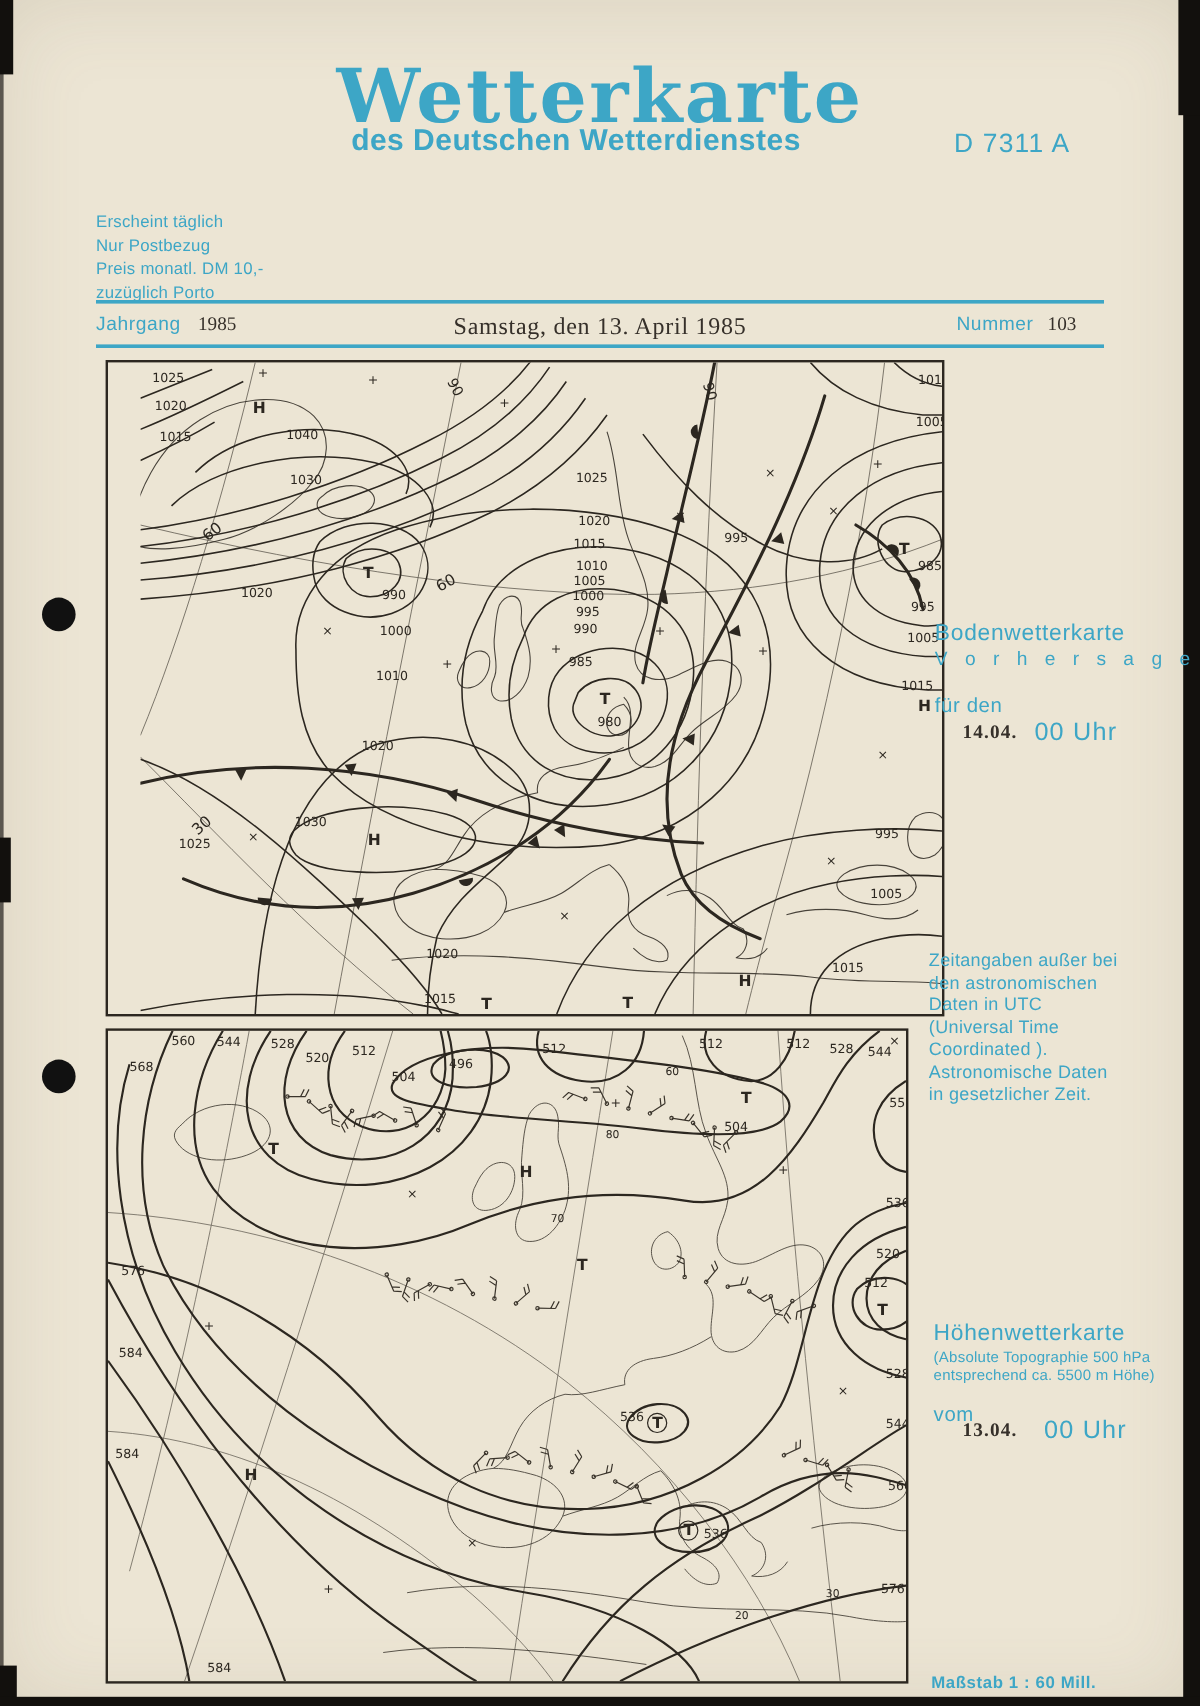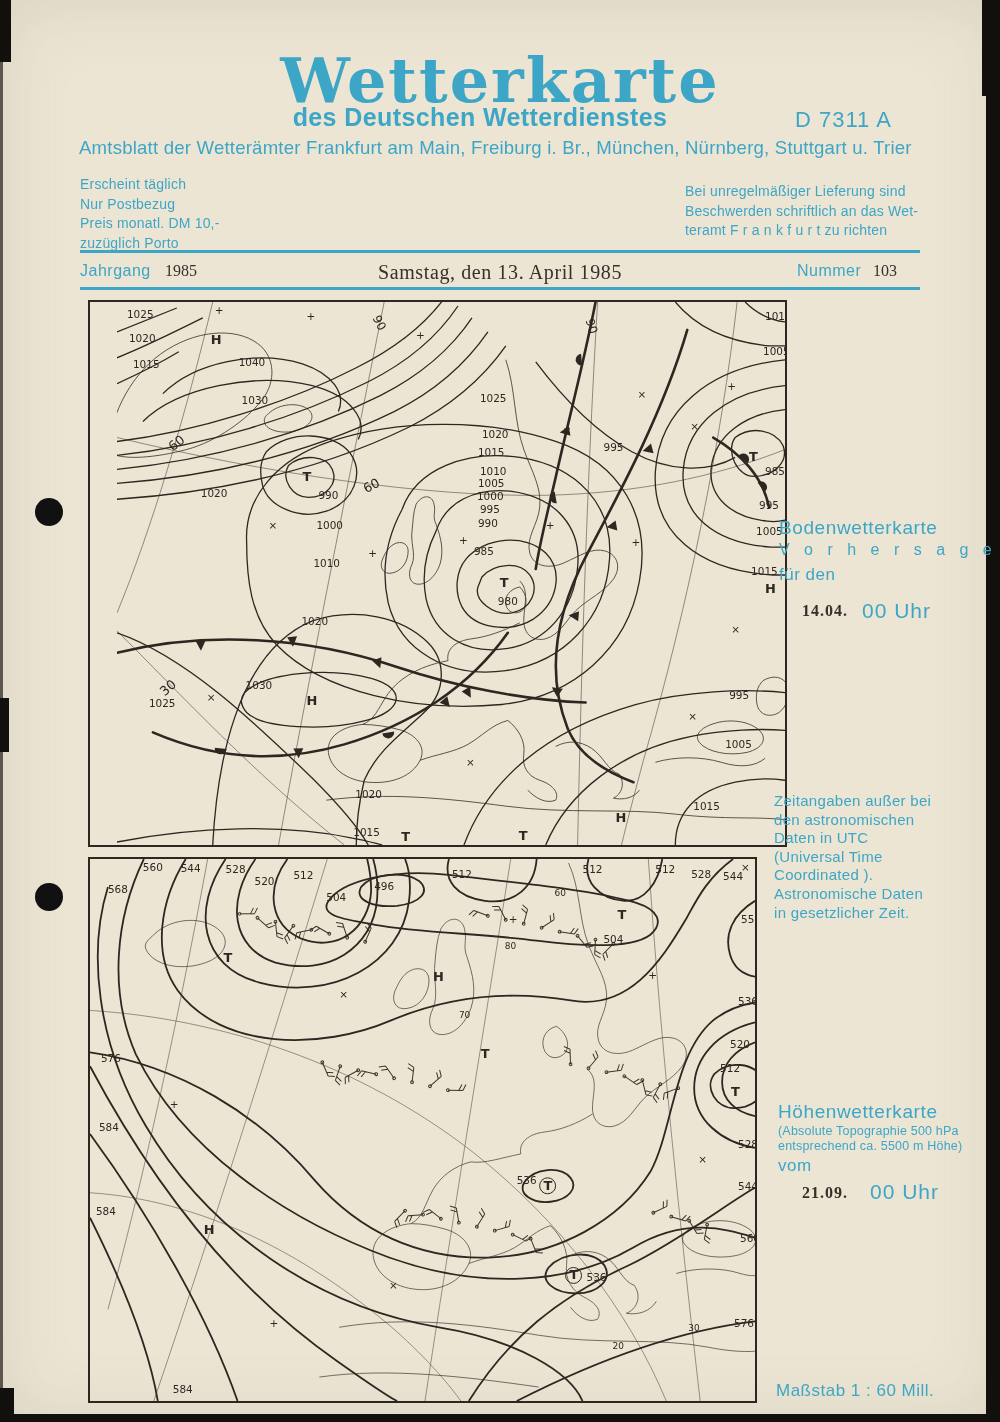--- a/index.html
+++ b/index.html
@@ -12,21 +12,21 @@
   .code{font-size:22px;color:var(--accent);letter-spacing:1px;}
   .amtsblatt{font-size:18.6px;color:var(--accent);letter-spacing:.2px;white-space:nowrap;}
   .imp{font-size:14px;line-height:19.5px;color:var(--accent);letter-spacing:.2px;}
   .rule{height:3px;background:var(--accent);}
   .issue-lab{font-size:16px;color:var(--accent);letter-spacing:.5px;}
   .issue-val{font-size:16px;color:var(--ink);font-family:"Liberation Serif",serif;}
   .date{font-size:20px;color:var(--ink);font-family:"Liberation Serif",serif;text-align:center;letter-spacing:.6px;}
   .mapbox{border:2px solid var(--mapink);background:transparent;}
   .ann-t{font-size:19px;color:var(--accent);letter-spacing:.6px;}
   .ann-s{font-size:16px;color:var(--accent);letter-spacing:5px;}
-  .ann-m{font-size:17px;color:var(--accent);letter-spacing:.5px;}
+  .ann-m{font-size:17px;color:var(--accent);letter-spacing:.5px;margin-top:13px;}
   .ann-xs{font-size:12.5px;color:var(--accent);letter-spacing:.2px;}
   .ann-note{font-size:15px;line-height:18.6px;color:var(--accent);letter-spacing:.3px;}
   .ann-date{font-size:16px;font-weight:bold;color:var(--ink);font-family:"Liberation Serif",serif;letter-spacing:1px;}
   .ann-time{font-size:21px;color:var(--accent);letter-spacing:1px;}
   .edge{background:#12100d;}
   .hole{position:absolute;width:28px;height:28px;border-radius:50%;background:#111;}
   svg text{font-family:"DejaVu Sans",sans-serif;}
 </style>
 </head>
 <body>
@@ -39,32 +39,26 @@
   <div class="abs edge" style="left:0;top:1388px;width:14px;height:34px;"></div>
   <div class="abs edge" style="left:986px;top:0;width:14px;height:1422px;"></div>
   <div class="abs edge" style="left:982px;top:0;width:18px;height:96px;"></div>
   <div class="abs edge" style="left:0;top:1414px;width:1000px;height:8px;"></div>
   <div class="hole" style="left:35px;top:498px;"></div>
   <div class="hole" style="left:35px;top:883px;"></div>
 
   <div class="abs subtitle" style="left:60px;top:103px;width:840px;">des Deutschen Wetterdienstes</div>
   <div class="abs title" style="left:80px;top:44px;width:840px;">Wetterkarte</div>
   <div class="abs code" style="left:795px;top:107px;">D 7311 A</div>
-  <div class="abs amtsblatt" style="left:79px;top:137px;">Amtsblatt der Wetterämter Frankfurt am Main, Freiburg i. Br., München, Nürnberg, Stuttgart u. Trier</div>
 
   <div class="abs imp" style="left:80px;top:175px;width:190px;">
     <div>Erscheint täglich</div>
     <div>Nur Postbezug</div>
     <div>Preis monatl. DM 10,-</div>
     <div>zuzüglich Porto</div>
-  </div>
-  <div class="abs imp" style="left:685px;top:182px;width:235px;">
-    <div>Bei unregelmäßiger Lieferung sind</div>
-    <div>Beschwerden schriftlich an das Wet-</div>
-    <div>teramt  F r a n k f u r t  zu richten</div>
   </div>
 
   <div class="abs rule" style="left:80px;top:250px;width:840px;"></div>
   <div class="abs issue-lab" style="left:80px;top:262px;">Jahrgang</div>
   <div class="abs issue-val" style="left:165px;top:262px;">1985</div>
   <div class="abs date" style="left:80px;top:261px;width:840px;">Samstag, den 13. April 1985</div>
   <div class="abs issue-lab" style="left:797px;top:262px;">Nummer</div>
   <div class="abs issue-val" style="left:873px;top:262px;">103</div>
   <div class="abs rule" style="left:80px;top:287px;width:840px;"></div>
 
@@ -512,18 +506,18 @@
         <text x="80" y="250" font-size="10.5" fill="#2c2720">+</text>
         <text x="300" y="432" font-size="10.5" fill="#2c2720">×</text>
         <text x="180" y="470" font-size="10.5" fill="#2c2720">+</text>
       </svg>
   </div>
 
   <div class="abs ann-t" style="left:778px;top:1101px;">Höhenwetterkarte</div>
   <div class="abs ann-xs" style="left:778px;top:1124px;">(Absolute Topographie 500 hPa</div>
   <div class="abs ann-xs" style="left:778px;top:1139px;">entsprechend ca. 5500 m Höhe)</div>
   <div class="abs ann-m" style="left:778px;top:1156px;">vom</div>
-  <div class="abs ann-date" style="left:802px;top:1184px;">21.09.</div>
+  <div class="abs ann-date" style="left:802px;top:1184px;">13.04.</div>
   <div class="abs ann-time" style="left:870px;top:1180px;">00 Uhr</div>
 
-  <div class="abs ann-m" style="left:776px;top:1381px;font-size:17px;">Maßstab 1 : 60 Mill.</div>
+  <div class="abs ann-m" style="left:776px;top:1381px;font-size:14px;font-weight:bold;">Maßstab 1 : 60 Mill.</div>
 
 </div>
 
 </body></html>

